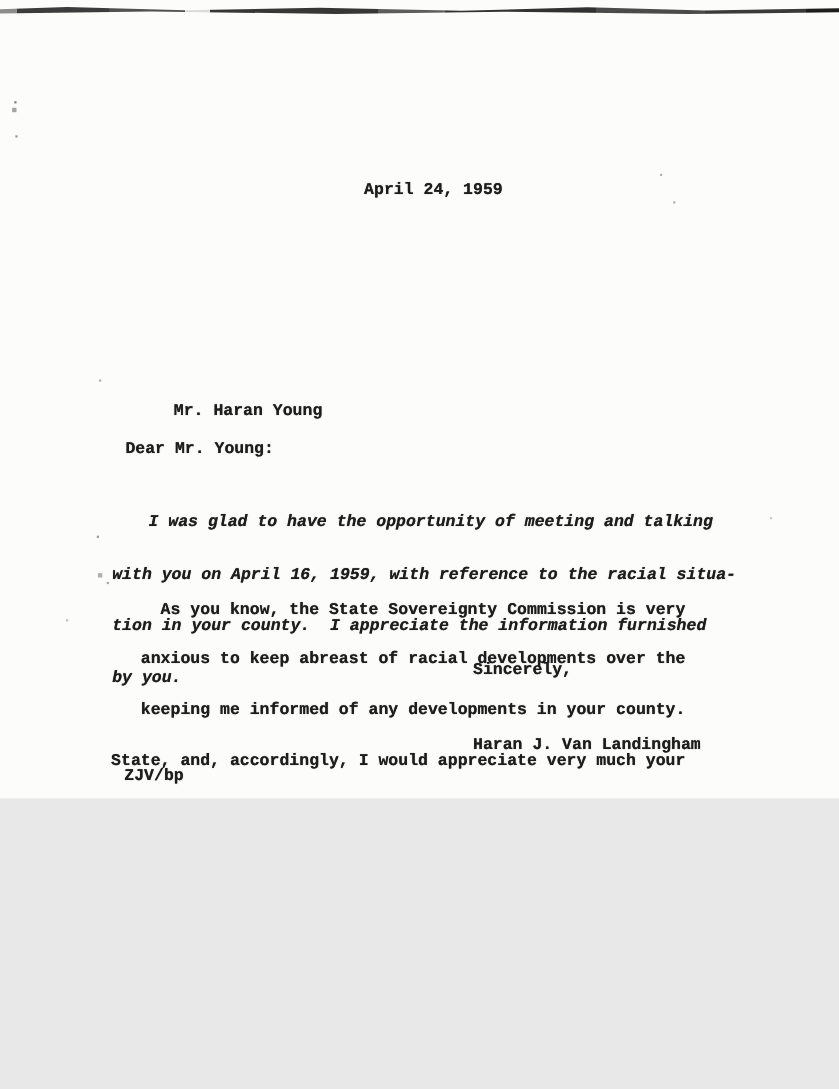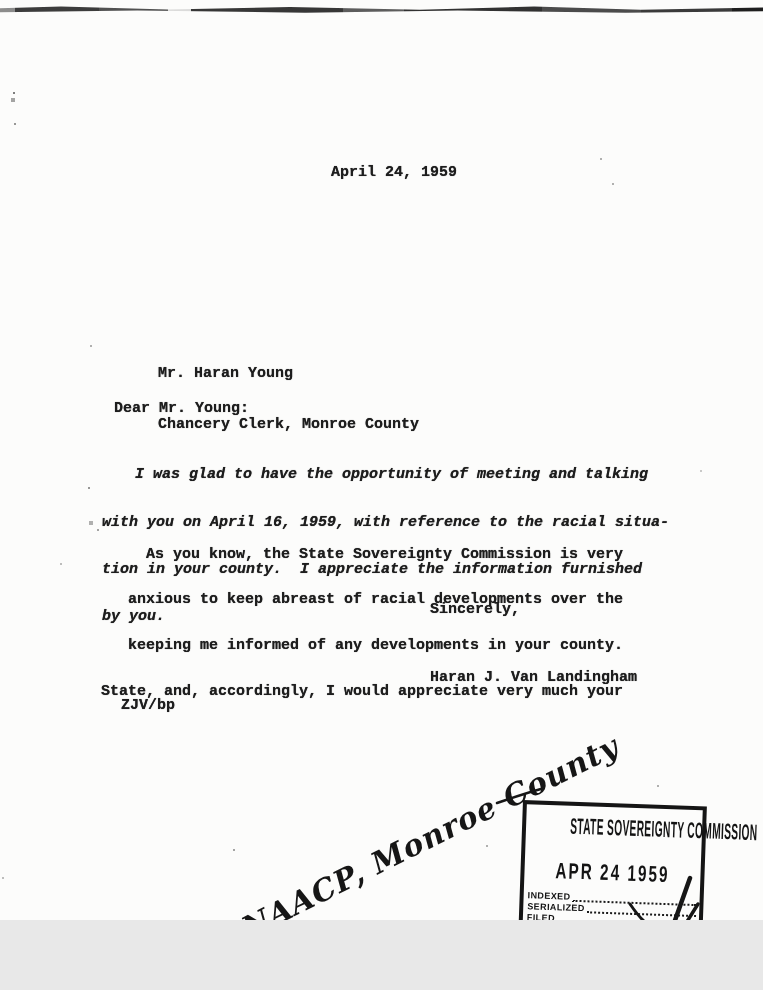--- a/index.html
+++ b/index.html
@@ -1,17 +1,17 @@
 <!DOCTYPE html>
 <html><head>
 <meta charset="utf-8">
 <style>
   html,body{margin:0;padding:0;background:#e8e8e8;}
   .page{
-    position:relative;width:763px;height:920px;margin:0 auto;
+    position:relative;width:763px;height:726px;margin:0 auto;
     background:#fcfcfb;overflow:hidden;
     font-family:"Liberation Mono","DejaVu Sans Mono",monospace;
     color:#1d1d1d;
   }
   
   .scan-band{
     position:absolute;left:0;top:5px;width:763px;height:8px;opacity:.88;
     background:linear-gradient(90deg,
       rgba(20,20,20,.55) 0 2%, #222 2% 13%, #3a3a3a 13% 22%, rgba(0,0,0,.15) 22% 25%,
       #1c1c1c 25% 45%, #474747 45% 53%, #161616 53% 71%, #333 71% 84%,
@@ -35,21 +35,21 @@
   .tw{position:absolute;font-weight:bold;font-size:15px;letter-spacing:0;
       white-space:pre;text-shadow:0 0 .7px rgba(10,10,10,.85);}
   .date-line{left:331px;top:164px;}
   .recipient{left:114px;top:331px;line-height:17px;margin-left:44px;}
   .salutation{left:114px;top:400px;}
   .para1{left:102px;top:436px;line-height:15.7px;font-style:italic;}
   .para2{left:101px;top:516px;line-height:15.3px;text-align:right;}
   .para1 .line:first-child,.para2 .line:first-child{text-indent:33px;}
   .closing{left:430px;top:601px;}
   .signature{left:430px;top:669px;}
-  .initials{left:113px;top:697px;margin-left:8px;}
+  .initials{left:113px;top:697px;}
   
   .stamp{
     position:absolute;left:523px;top:800px;width:184px;height:147px;
     box-sizing:border-box;border:4px solid #151515;
     transform:rotate(2deg);transform-origin:0 0;
     font-family:"Liberation Sans","DejaVu Sans",sans-serif;color:#141414;
   }
   .stamp-title-wrap{width:100%;text-align:center;margin-top:7px;}
   .stamp-title{
     display:inline-block;font-weight:bold;font-size:15px;white-space:nowrap;
@@ -78,21 +78,20 @@
 
 <div class="page">
 
   <div class="scan-band"></div>
   <div class="specks"></div>
 
   <div class="tw date-line">April 24, 1959</div>
 
   <div class="tw recipient">
     <div class="line">Mr. Haran Young</div>
-    <div class="line">Chancery Clerk, Monroe County</div>
   </div>
 
   <div class="tw salutation">Dear Mr. Young:</div>
 
   <div class="tw para1">
     <div class="line">I was glad to have the opportunity of meeting and talking</div>
     <div class="line">with you on April 16, 1959, with reference to the racial situa-</div>
     <div class="line">tion in your county.  I appreciate the information furnished</div>
     <div class="line">by you.</div>
   </div>

